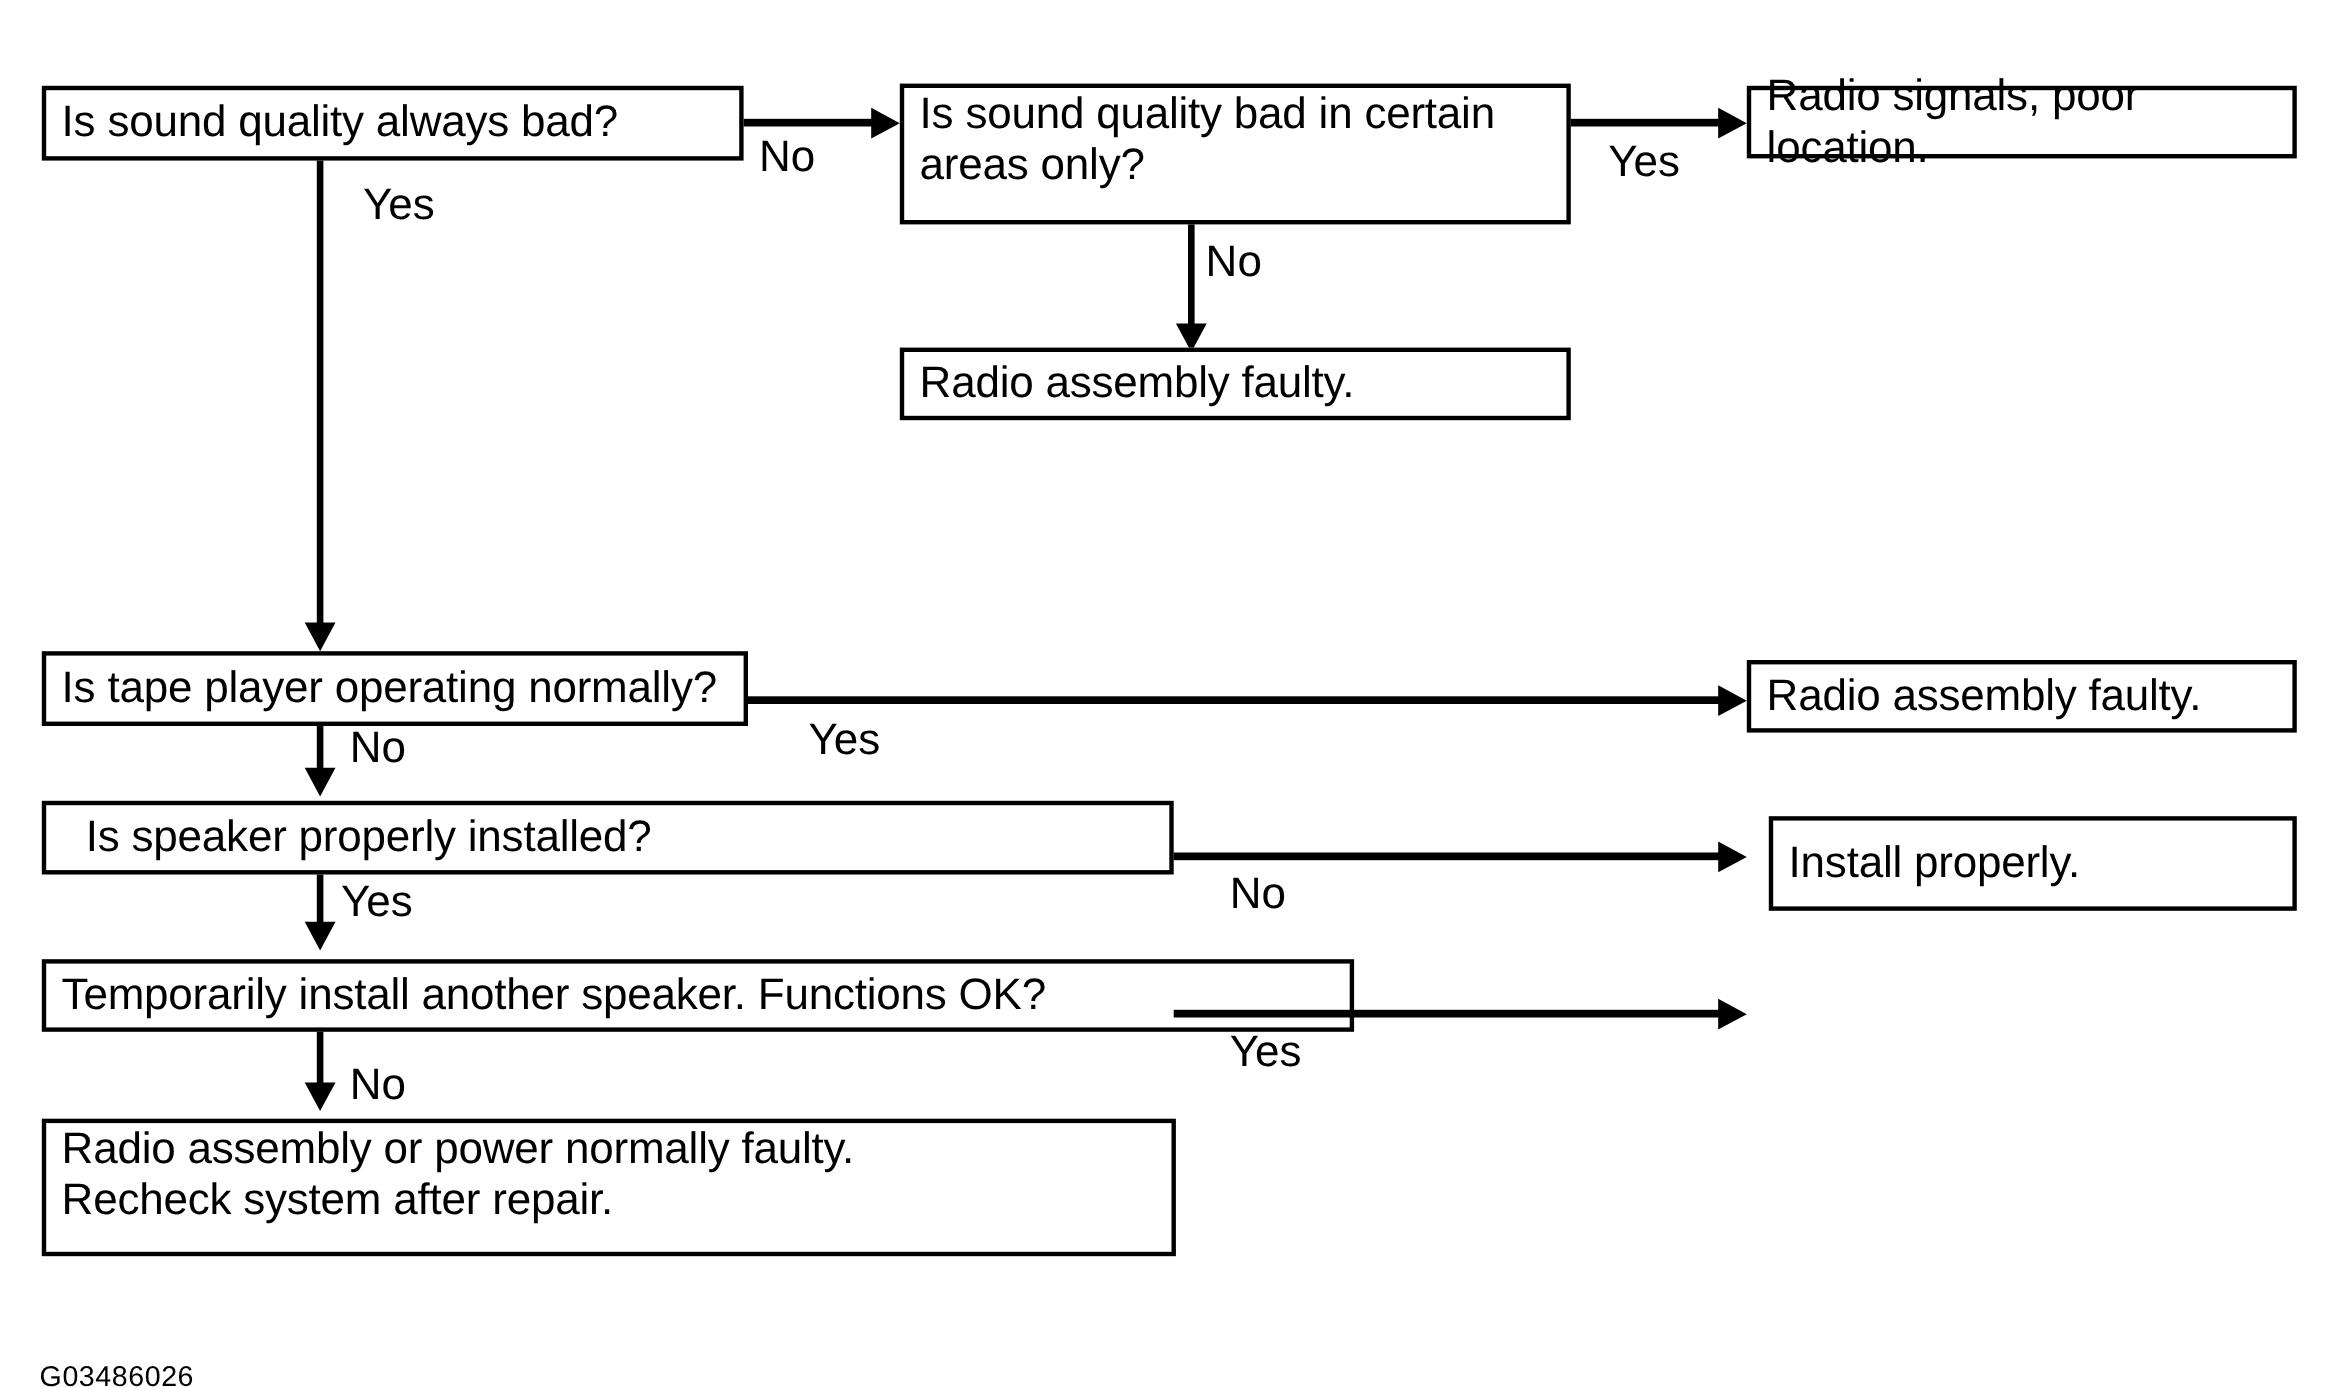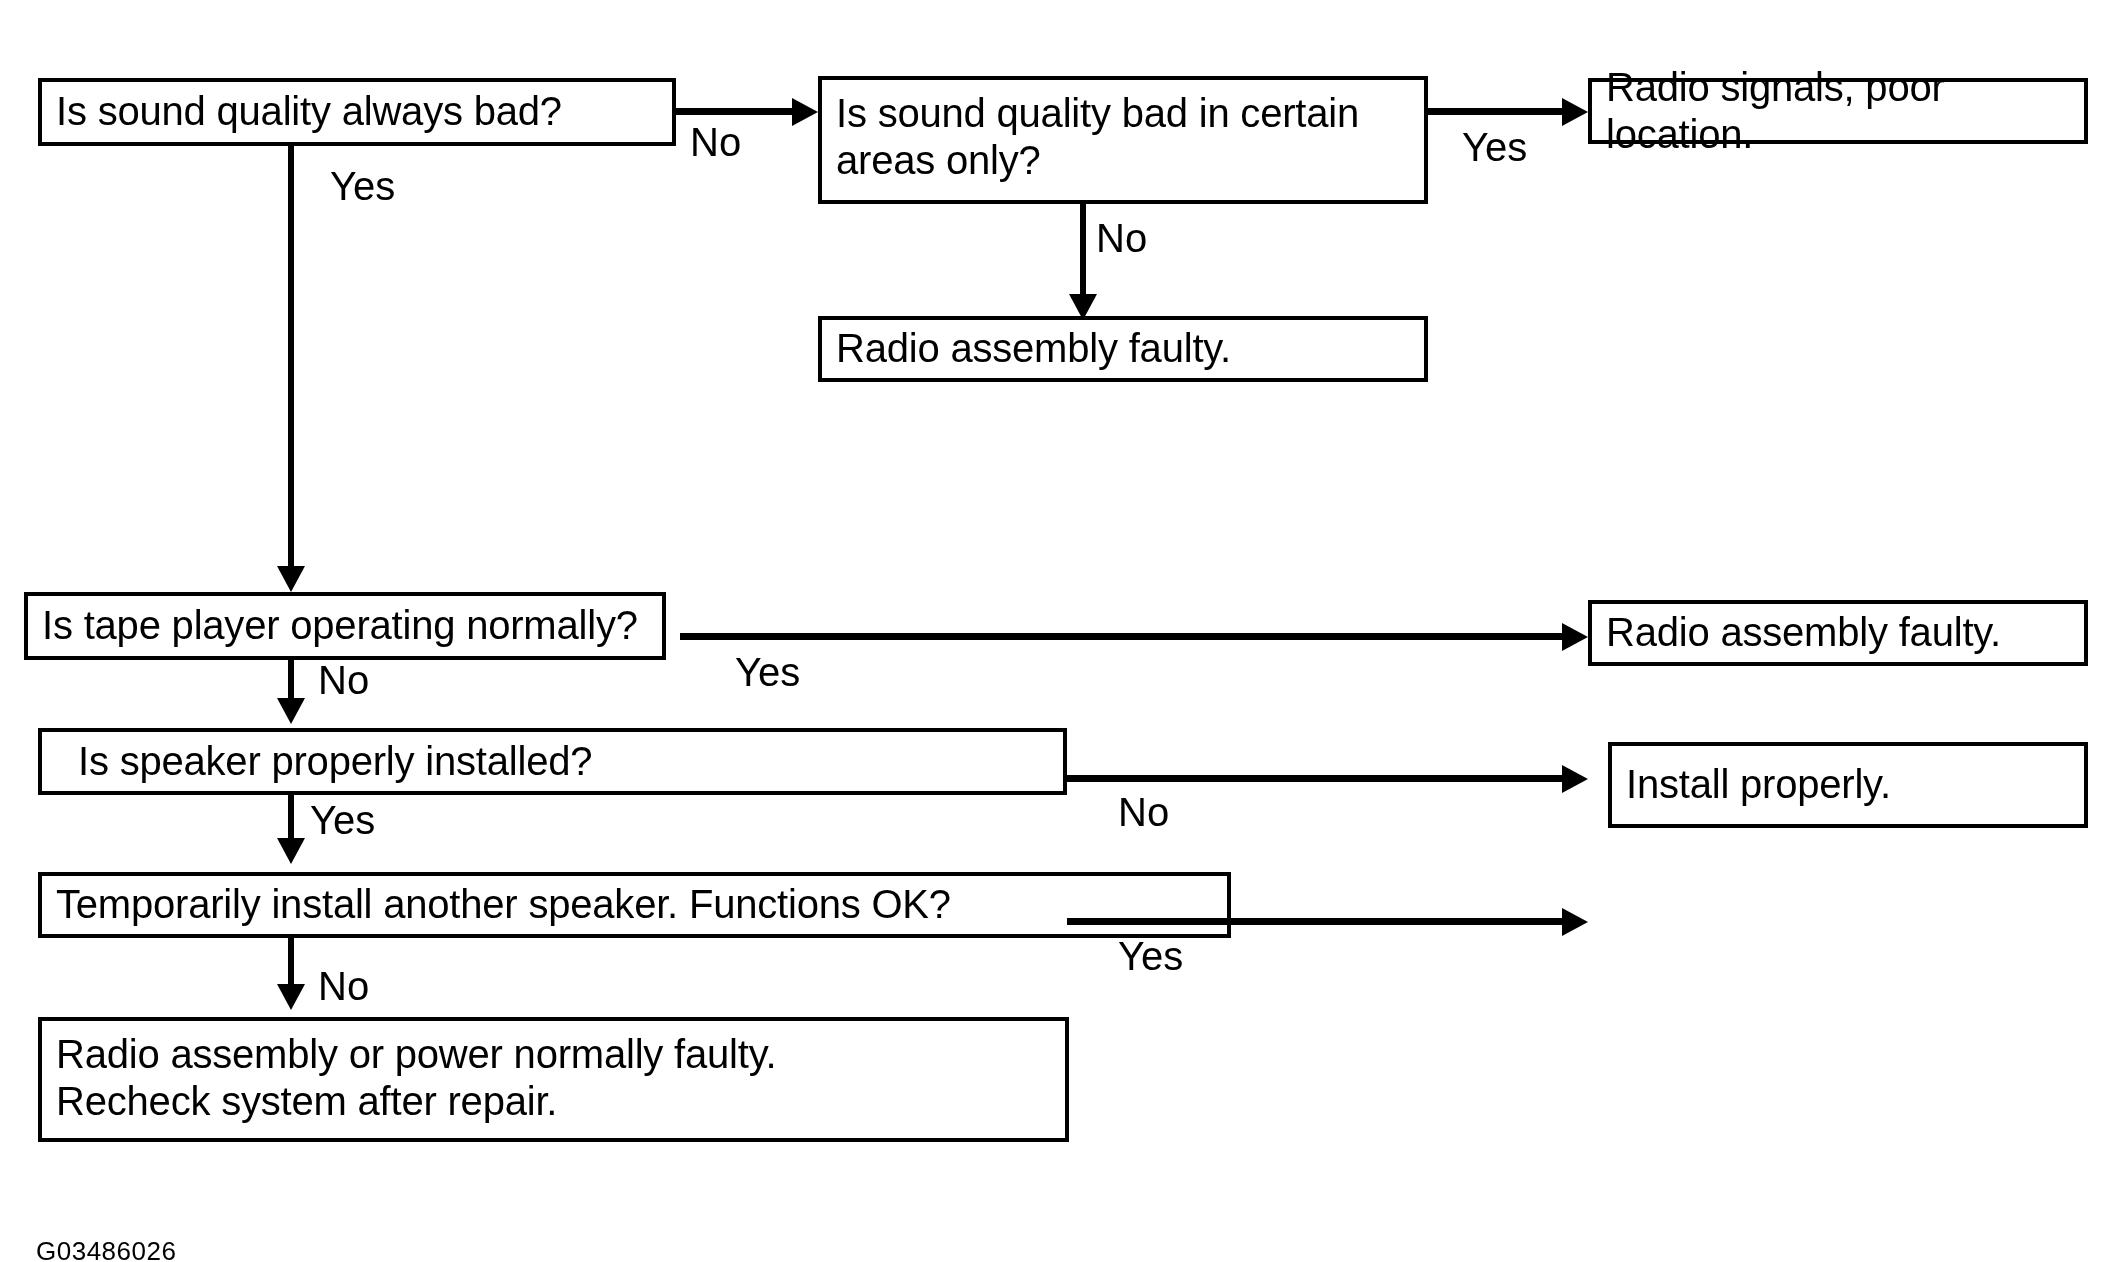--- a/index.html
+++ b/index.html
@@ -32,21 +32,20 @@
   }
   .node .node-text {
     font-size: 40px;
     line-height: 1.18;
     letter-spacing: -0.2px;
     white-space: pre-line;
     font-family: "Liberation Sans", sans-serif;
   }
   .node.two-line {
     align-items: flex-start;
-    padding-top: 10px;
   }
   .edge-label {
     position: absolute;
     font-size: 40px;
     line-height: 1;
     font-family: "Liberation Sans", sans-serif;
     color: #000000;
     white-space: nowrap;
   }
   .hline {
@@ -114,21 +113,21 @@
   <div class="edge-label" style="left:1096px; top:218px;">No</div>
 
   <div class="node" style="left:818px; top:316px; width:610px; height:66px;">
     <span class="node-text">Radio assembly faulty.</span>
   </div>
 
   <div class="vline" style="left:288px; top:146px; height:426px;"></div>
   <div class="arrow-down" style="left:277px; top:566px;"></div>
   <div class="edge-label" style="left:330px; top:166px;">Yes</div>
 
-  <div class="node" style="left:24px; top:592px; width:642px; height:68px;">
+  <div class="node" style="left:38px; top:592px; width:642px; height:68px;">
     <span class="node-text">Is tape player operating normally?</span>
   </div>
 
   <div class="hline" style="left:680px; top:633px; width:886px;"></div>
   <div class="arrow-right" style="left:1562px; top:623px;"></div>
   <div class="edge-label" style="left:735px; top:652px;">Yes</div>
 
   <div class="node" style="left:1588px; top:600px; width:500px; height:66px;">
     <span class="node-text">Radio assembly faulty.</span>
   </div>

